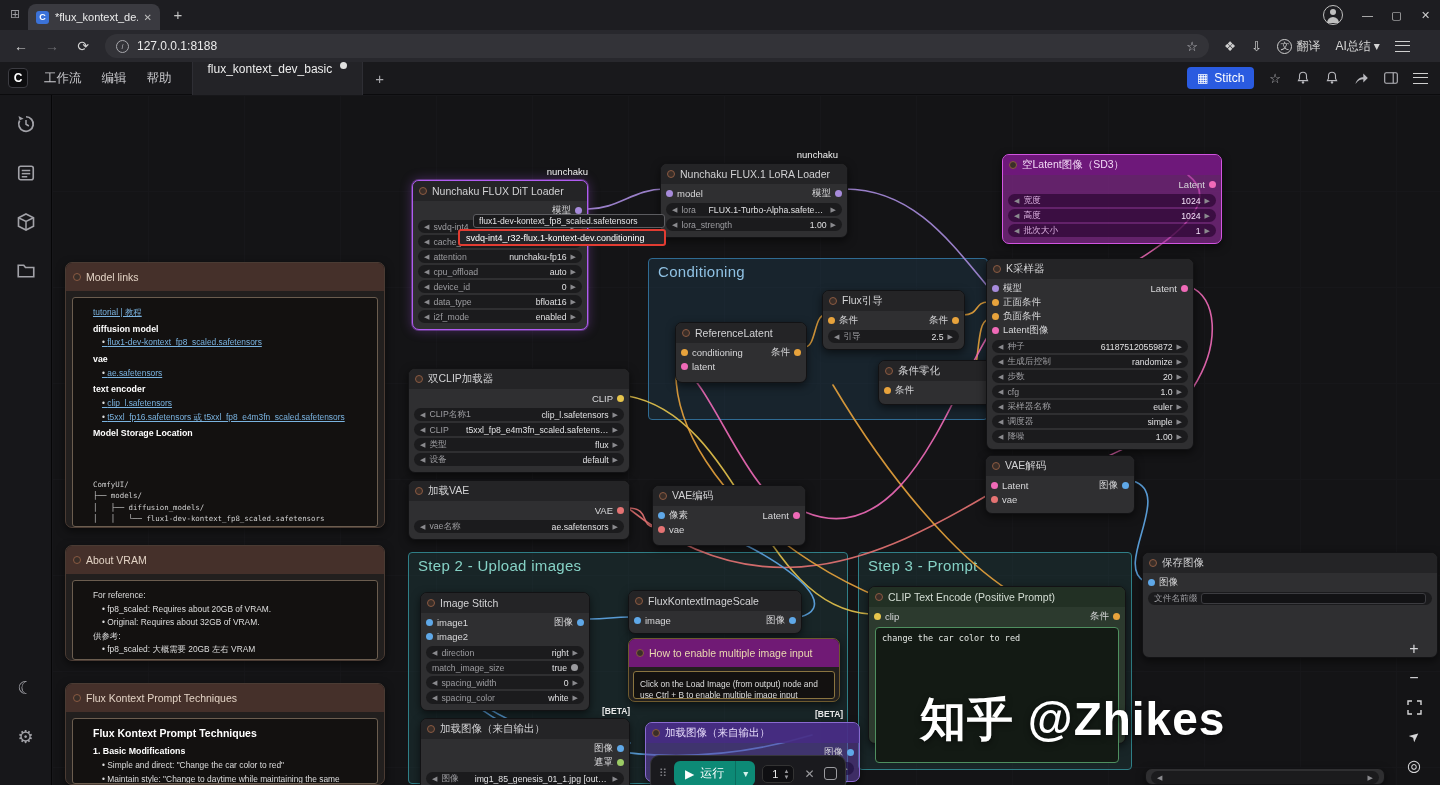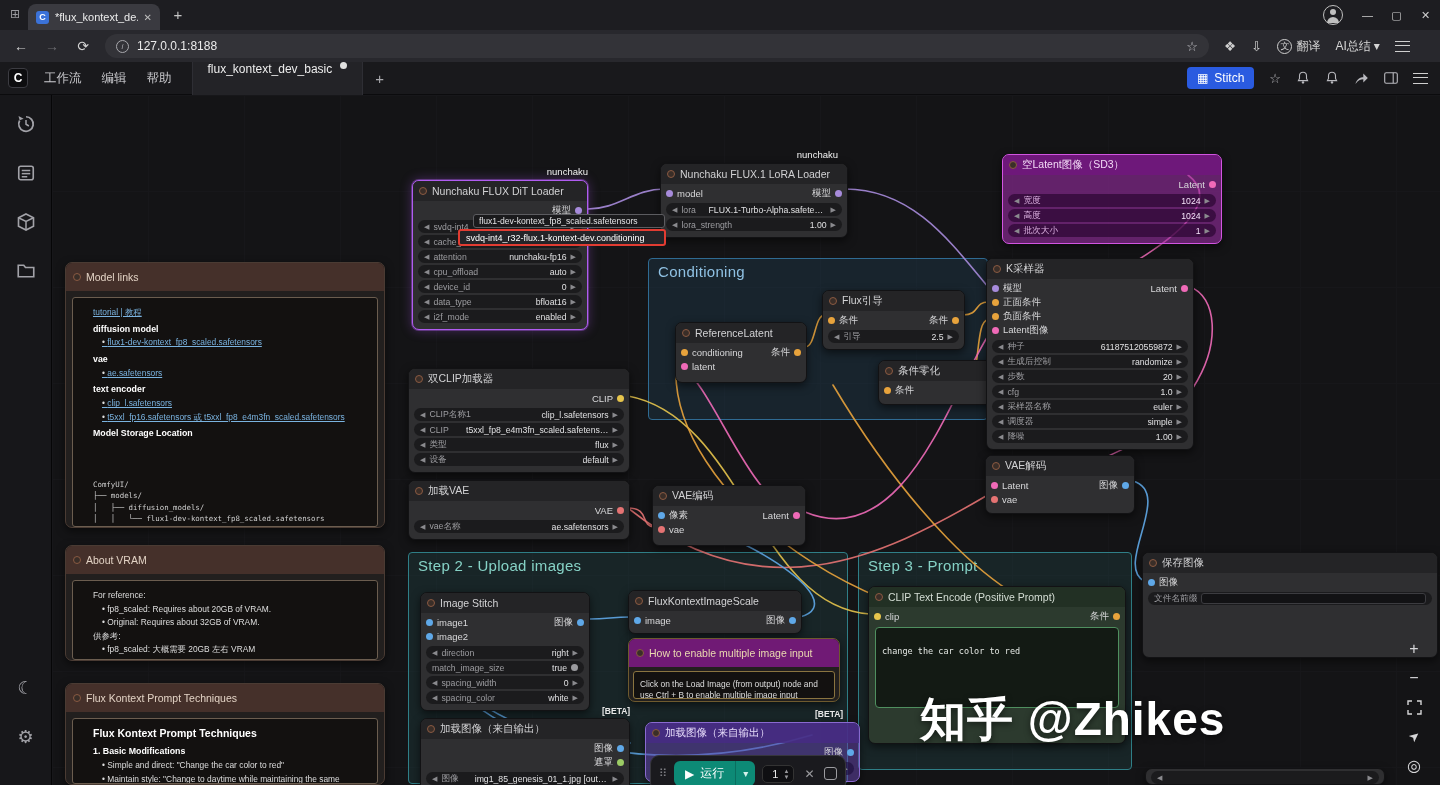--- a/index.html
+++ b/index.html
@@ -104,22 +104,22 @@
   .node.selected{border:1.5px solid #b05cf0;box-shadow:0 0 0 1px rgba(176,92,240,.4),0 0 12px rgba(176,92,240,.35);}
   .node.magenta{background:rgba(148,44,158,.62);border:1px solid #d255e0;}
   .node.magenta .node-title{background:rgba(112,22,124,.85);color:#f2d8f6;}
   .node.magenta .widget{background:rgba(36,2,42,.62);color:#ecc9f0;}
   .node.magenta .wlabel{color:#d9aede;} .node.magenta .wvalue{color:#f6e3fa;}
   .node.bypass{background:rgba(96,66,168,.55);border:1px solid #8a6ad0;}
   .node.bypass .node-title{background:rgba(70,44,132,.85);color:#e3d8f8;}
   .node.bypass .widget{background:rgba(26,12,56,.6);}
   .node.green{background:#2c3a2e;}
   .node.green .node-title{background:#223024;color:#d4ddd4;}
-  .prompt-box{margin:3px 6px 7px;height:81px;background:#131a14;border:1px solid #4f8f5f;border-radius:4px;
-       padding:18px 6px;font-family:"DejaVu Sans Mono",monospace;font-size:8.5px;color:#e4e8e4;line-height:1.4;}
+  .prompt-box{margin:3px 6px 7px;height:136px;background:#131a14;border:1px solid #4f8f5f;border-radius:4px;
+       padding:5px 6px;font-family:"DejaVu Sans Mono",monospace;font-size:8.5px;color:#e4e8e4;line-height:1.4;}
 
   
   .note{position:absolute;background:#221f1e;border:1px solid #4a3b33;border-radius:7px;z-index:2;
        box-shadow:0 3px 8px rgba(0,0,0,.55);overflow:hidden;}
   .note-title{height:28px;display:flex;align-items:center;gap:5px;padding:0 7px;background:#45302a;
        color:#e2d2c4;font-size:10.5px;}
   .note-inner{margin:6px;border:1px solid #6b5d4f;border-radius:3px;background:#131110;padding:6px 20px;
        height:calc(100% - 34px);overflow:hidden;}
   .line{font-size:8.4px;color:#dedede;margin:3px 0;line-height:1.25;}
   .line.heading{font-weight:bold;font-size:10.5px;color:#fff;margin:2px 0 6px;}

